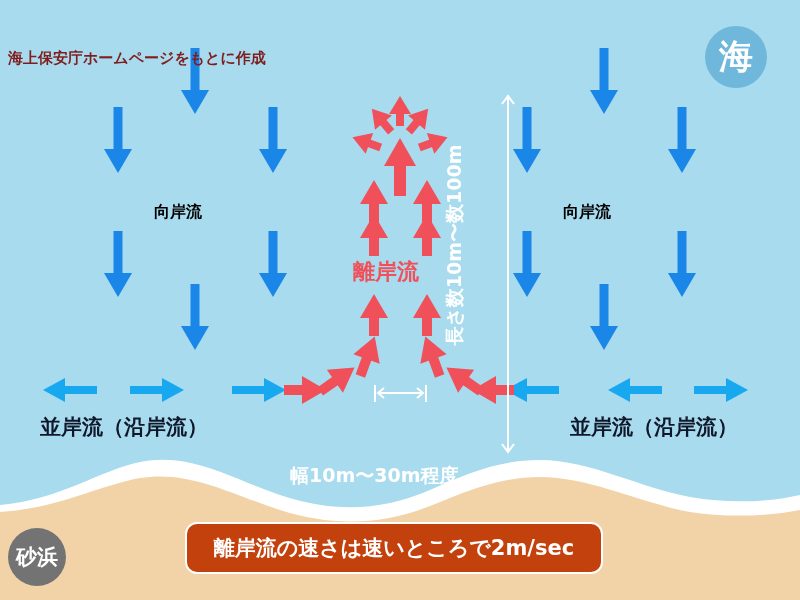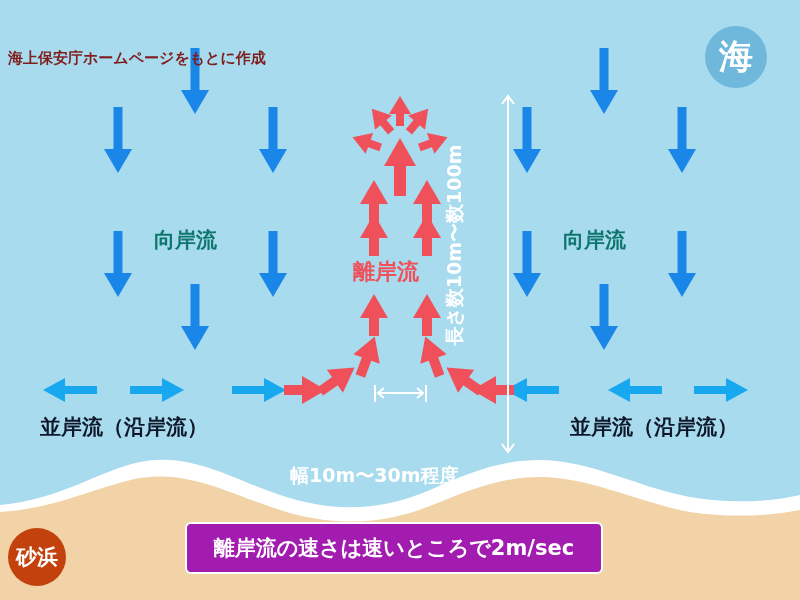--- a/index.html
+++ b/index.html
@@ -1,27 +1,27 @@
 <!DOCTYPE html>
 <html><head>
 <meta charset="utf-8">
 <style>
   html, body { margin:0; padding:0; }
   body { width:800px; height:600px; overflow:hidden; font-family:"DejaVu Sans", sans-serif; }
   .stage { position:relative; width:800px; height:600px; background:#a8dbee; overflow:hidden; }
   .abs { position:absolute; }
   .credit { left:8px; top:6px; color:#7f1d1d; font-size:15px; font-weight:bold; white-space:nowrap;margin-top:43px; }
   .sea-badge { left:705px; top:26px; width:62px; height:62px; border-radius:50%; background:#6fb8dc; color:#fff; font-size:34px; font-weight:bold; display:flex; align-items:center; justify-content:center; }
-  .sand-badge { left:8px; top:528px; width:58px; height:58px; border-radius:50%; background:#c2410c; color:#fff; font-size:21px; font-weight:bold; display:flex; align-items:center; justify-content:center; }
-  .label-blue { color:#0f766e; font-size:21px; font-weight:bold; white-space:nowrap;margin-top:24px; }
+  .sand-badge { left:8px; top:528px; width:58px; height:58px; border-radius:50%; background:#737373; color:#fff; font-size:21px; font-weight:bold; display:flex; align-items:center; justify-content:center; }
+  .label-blue { color:#000000; font-size:16px; font-weight:bold; white-space:nowrap; }
   .label-cyan { color:#0f172a; font-size:21px; font-weight:bold; white-space:nowrap; }
   .label-red { color:#f0505a; font-size:22px; font-weight:bold; white-space:nowrap; }
   .label-white { color:#ffffff; font-size:19px; font-weight:bold; white-space:nowrap; }
   .vertical-label { left:455px; top:245px; transform:translate(-50%,-50%) rotate(-90deg); color:#fff; font-size:19px; font-weight:bold; white-space:nowrap; }
-  .note { left:185px; top:522px; width:418px; height:52px; background:#a21caf; border:2px solid #ffffff; border-radius:6px; color:#fff; font-size:21px; font-weight:bold; display:flex; align-items:center; justify-content:center; box-sizing:border-box; }
+  .note { left:185px; top:522px; width:418px; height:52px; background:#c2410c; border:2px solid #ffffff; border-radius:12px; color:#fff; font-size:21px; font-weight:bold; display:flex; align-items:center; justify-content:center; box-sizing:border-box; }
   svg.layer { position:absolute; left:0; top:0; }
 </style>
 </head>
 <body>
 
 <div class="stage">
 
   <svg class="layer" width="800" height="600">
     <path d="M0,505 C60,500 100,470 140,462 C190,452 230,478 280,495 C330,512 380,512 430,490 C470,472 500,460 540,460 C590,460 640,488 690,497 C730,504 770,502 800,495 L800,600 L0,600 Z" fill="#ffffff"></path>
     <path d="M0,512 C60,508 100,485 140,478 C190,470 230,494 280,510 C330,526 380,526 430,506 C470,490 500,477 540,477 C590,477 640,503 690,512 C730,518 770,516 800,510 L800,600 L0,600 Z" fill="#f2d3a8"></path>

